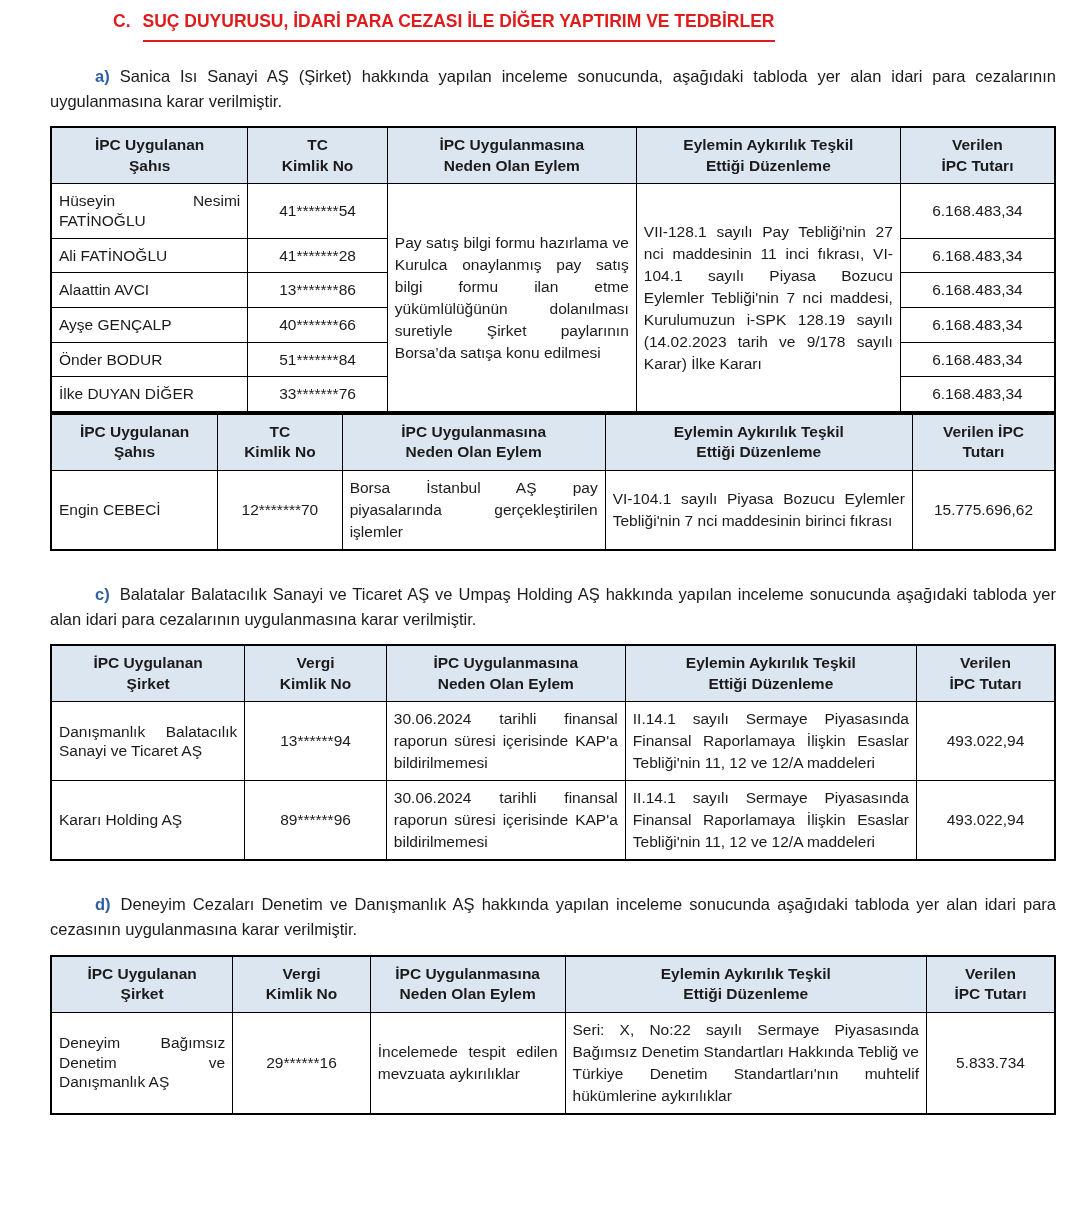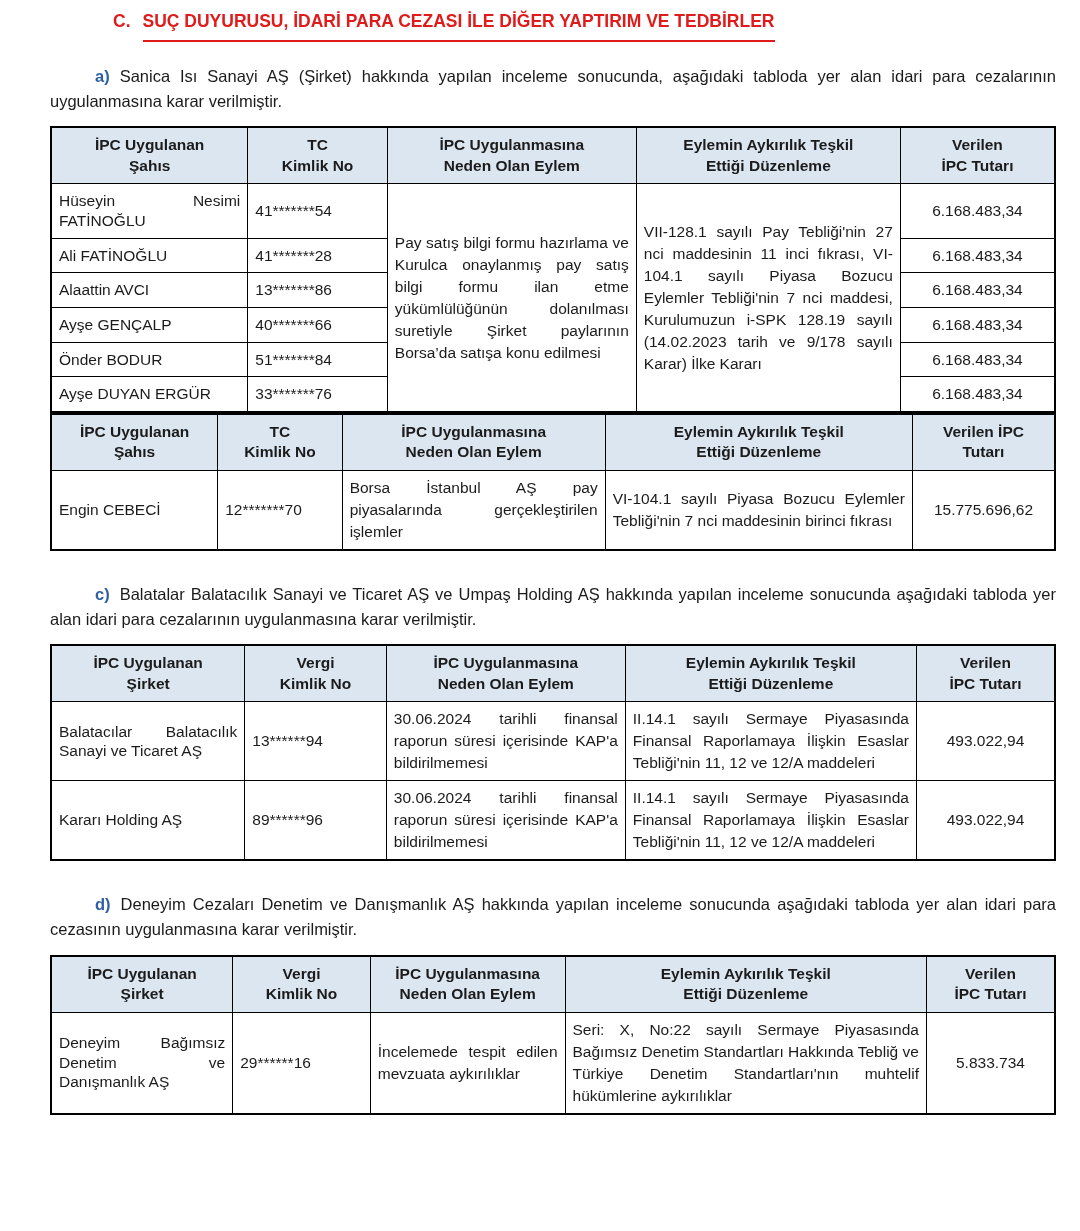--- a/index.html
+++ b/index.html
@@ -67,21 +67,21 @@
     overflow-wrap:break-word;
   }
   th{
     background:var(--header-bg);
     font-weight:bold;
     white-space:pre-line;
     padding:7px 5px;
     line-height:1.32;
   }
   td.col0{text-align:justify;}
-  td.col1{margin-left:48px;}
+  td.col1{text-align:center;margin-left:48px;}
   td.col2{text-align:justify;line-height:1.42;}
   td.col3{text-align:justify;line-height:1.42;}
   td.col4{text-align:center;}
   
   #t1 td{padding:7px 7px;}
 
   
   #t1 th:nth-child(1){width:19.6%}
   #t1 th:nth-child(2){width:13.9%}
   #t1 th:nth-child(3){width:24.8%}
@@ -156,21 +156,21 @@
               <td class="col0">Ayşe GENÇALP</td>
               <td class="col1">40*******66</td>
               <td class="col4">6.168.483,34</td>
             </tr>
             <tr>
               <td class="col0">Önder BODUR</td>
               <td class="col1">51*******84</td>
               <td class="col4">6.168.483,34</td>
             </tr>
             <tr>
-              <td class="col0">Ayşe DUYAN ERGÜR</td>
+              <td class="col0">İlke DUYAN DİĞER</td>
               <td class="col1">33*******76</td>
               <td class="col4">6.168.483,34</td>
             </tr>
           </tbody>
     </table>
   </div>
 
   <div class="section">
     <table id="t2">
       <thead>
@@ -211,21 +211,21 @@
               <th>İPC Uygulanmasına
 Neden Olan Eylem</th>
               <th>Eylemin Aykırılık Teşkil
 Ettiği Düzenleme</th>
               <th>Verilen
 İPC Tutarı</th>
             </tr>
           </thead>
       <tbody>
             <tr>
-              <td class="col0">Balatacılar Balatacılık Sanayi ve Ticaret AŞ</td>
+              <td class="col0">Danışmanlık Balatacılık Sanayi ve Ticaret AŞ</td>
               <td class="col1">13******94</td>
               <td class="col2">30.06.2024 tarihli finansal raporun süresi içerisinde KAP'a bildirilmemesi</td>
               <td class="col3">II.14.1 sayılı Sermaye Piyasasında Finansal Raporlamaya İlişkin Esaslar Tebliği'nin 11, 12 ve 12/A maddeleri</td>
               <td class="col4">493.022,94</td>
             </tr>
             <tr>
               <td class="col0">Kararı Holding AŞ</td>
               <td class="col1">89******96</td>
               <td class="col2">30.06.2024 tarihli finansal raporun süresi içerisinde KAP'a bildirilmemesi</td>
               <td class="col3">II.14.1 sayılı Sermaye Piyasasında Finansal Raporlamaya İlişkin Esaslar Tebliği'nin 11, 12 ve 12/A maddeleri</td>

